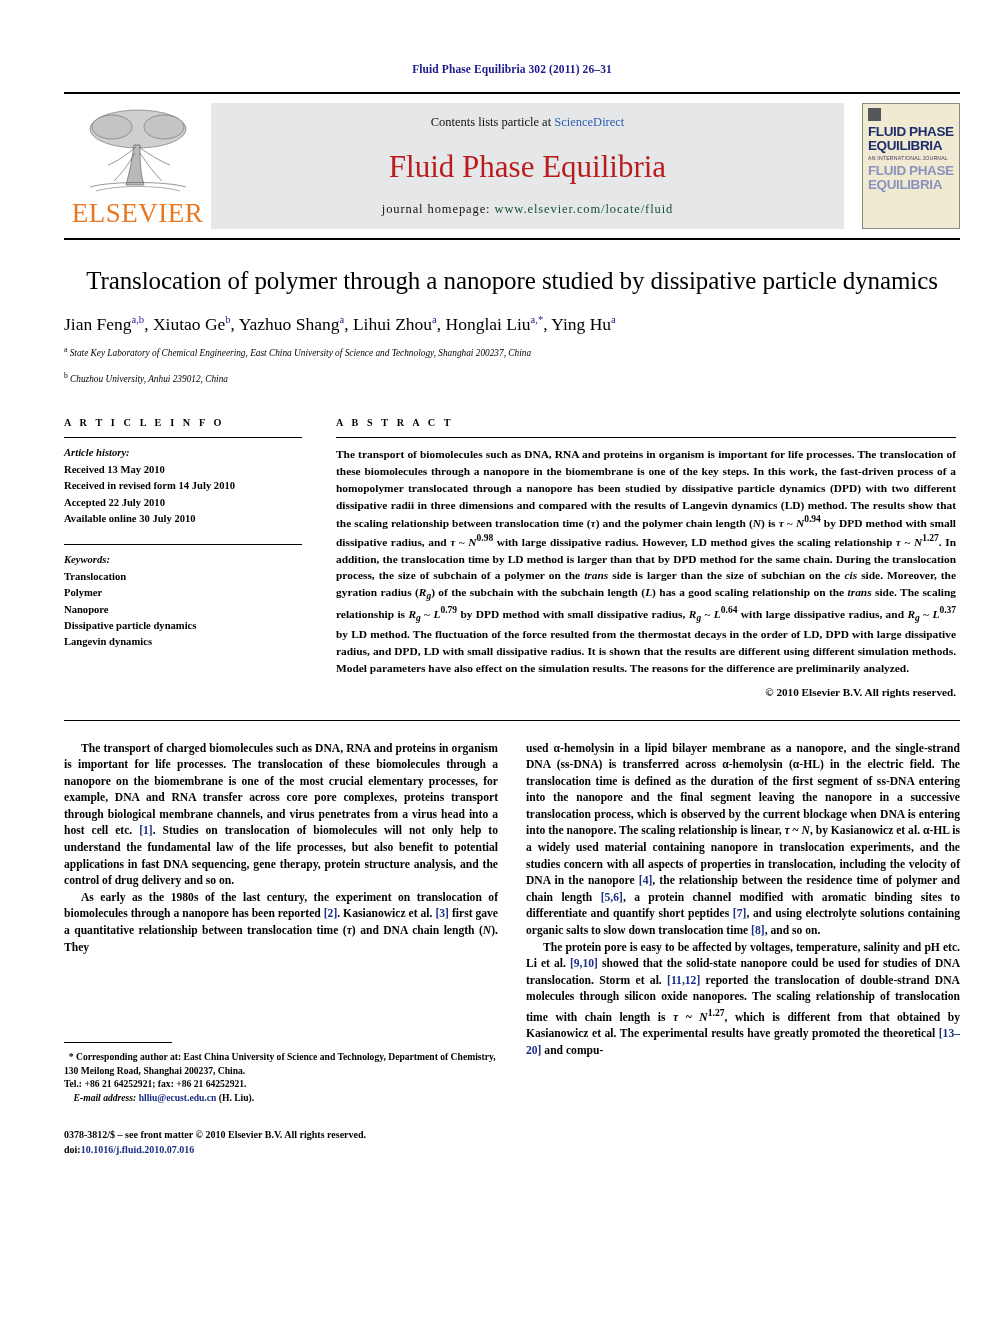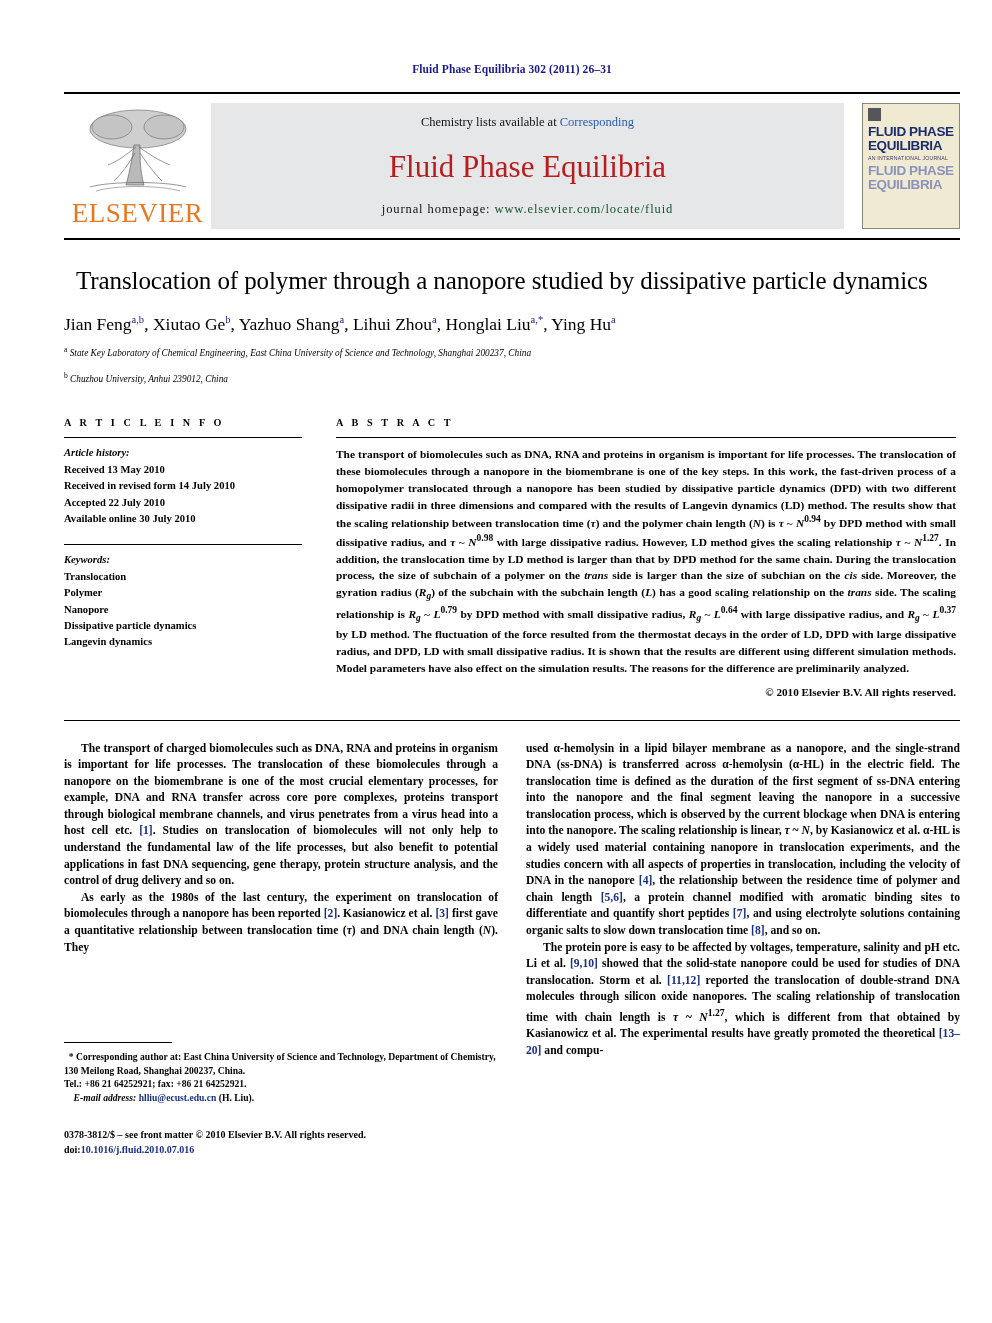--- a/index.html
+++ b/index.html
@@ -136,22 +136,23 @@
     margin: 9px 48px 0 48px;
     border-top: 2.2px solid #000;
   }
 
   
   .title-block { margin: 26px 48px 0 48px; }
   h1.article-title {
     font-size: 25px;
     font-weight: normal;
     line-height: 1.22;
-    margin: 12px;
+    margin: 0;
     letter-spacing: -0.1px;
+    text-align: center;
   }
   .authors {
     font-size: 17.5px;
     margin-top: 16px;
     line-height: 1.3;
   }
   .authors sup { font-size: 10.5px; color: #1a1a8c; vertical-align: super; }
   .affil {
     font-size: 9.3px;
     font-style: italic;
@@ -273,21 +274,21 @@
           <path d="M58 50 C66 62 72 70 80 78" stroke="#6a6a6a"></path>
           <path d="M8 84 C28 78 84 78 104 84" stroke="#6a6a6a"></path>
           <path d="M14 88 C34 82 78 82 98 88" stroke="#8a8a8a"></path>
         </g>
       </svg>
       <div class="elsevier-word">ELSEVIER</div>
     </div>
 
     <div class="mast-center">
       <div class="contents-line">
-        <span>Chemistry lists available at </span><span class="sd">Corresponding</span>
+        <span>Contents lists particle at </span><span class="sd">ScienceDirect</span>
       </div>
       <div class="journal-title">Fluid Phase Equilibria</div>
       <div class="homepage-line">
         <span>journal homepage: </span><span class="url">www.elsevier.com/locate/fluid</span>
       </div>
     </div>
 
     <div class="cover-thumb">
       <div class="cover-inner">
         <div class="cover-top-mark"></div>

